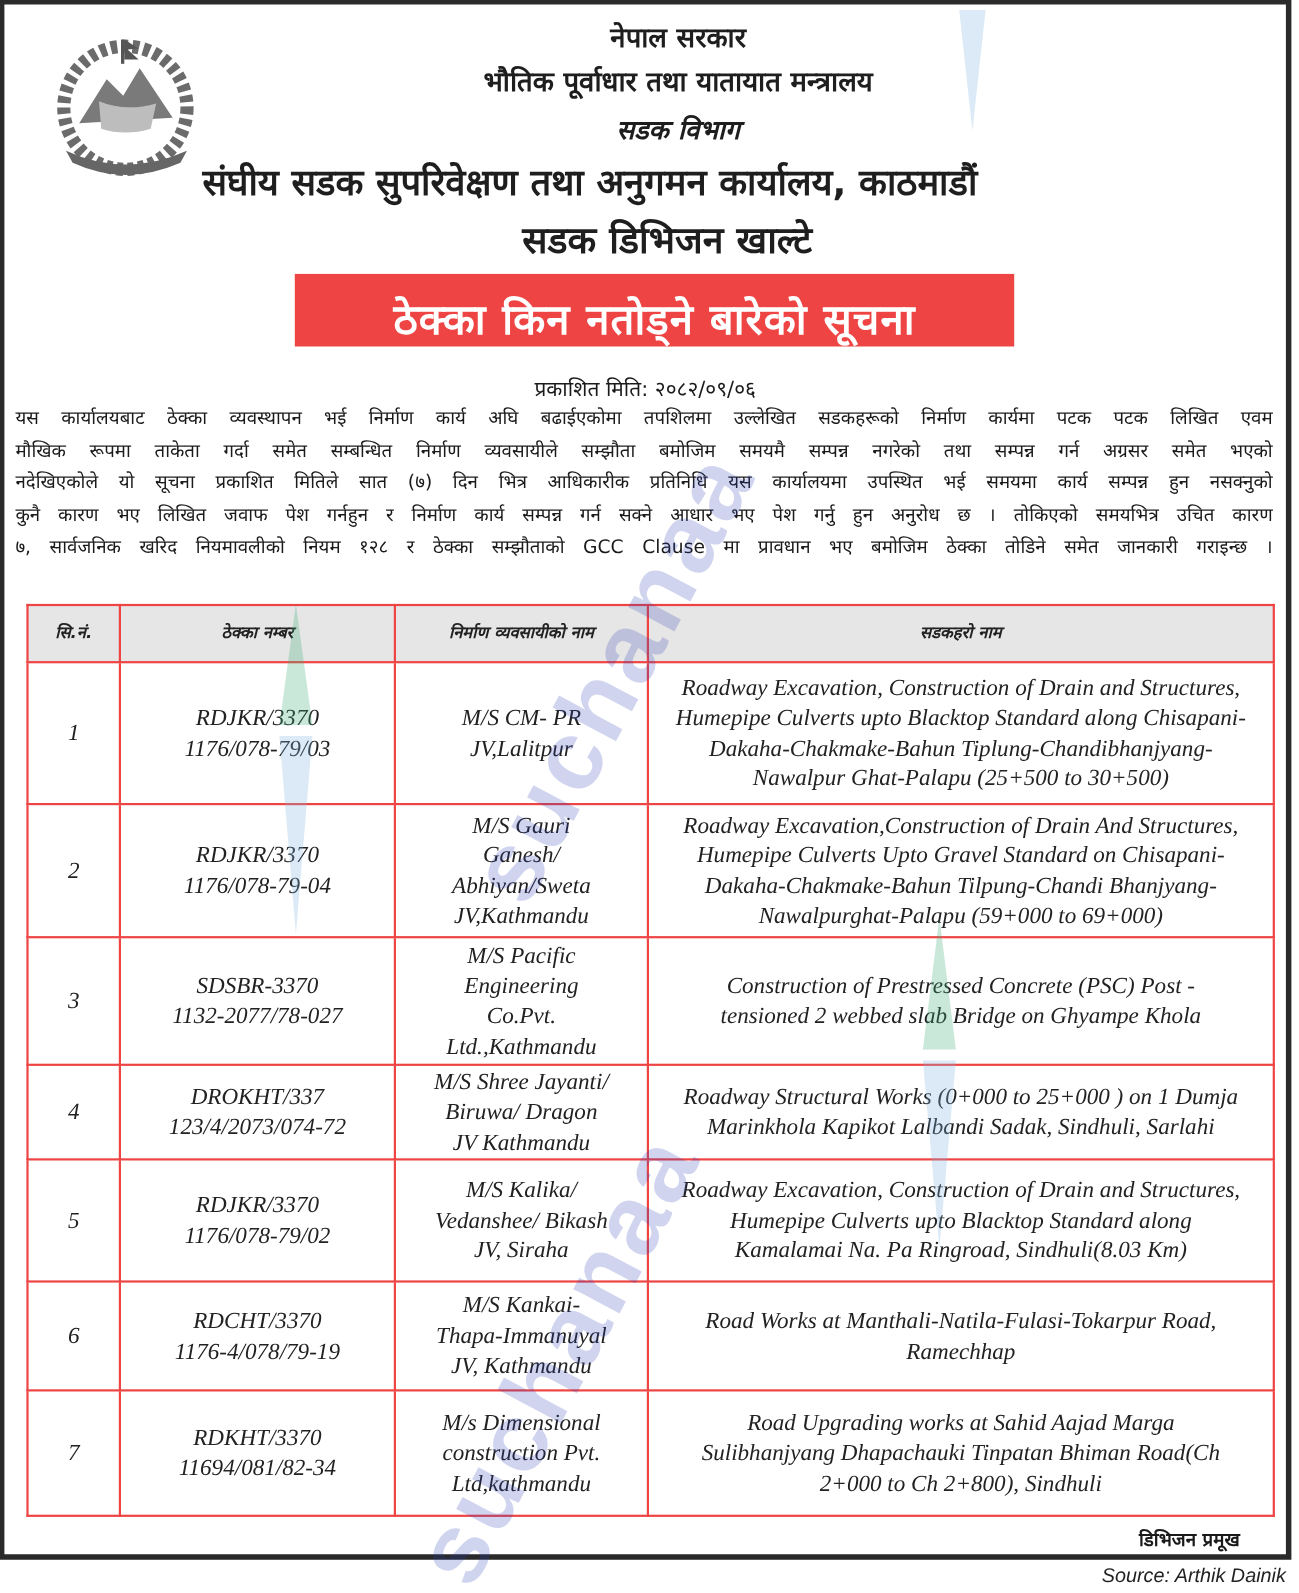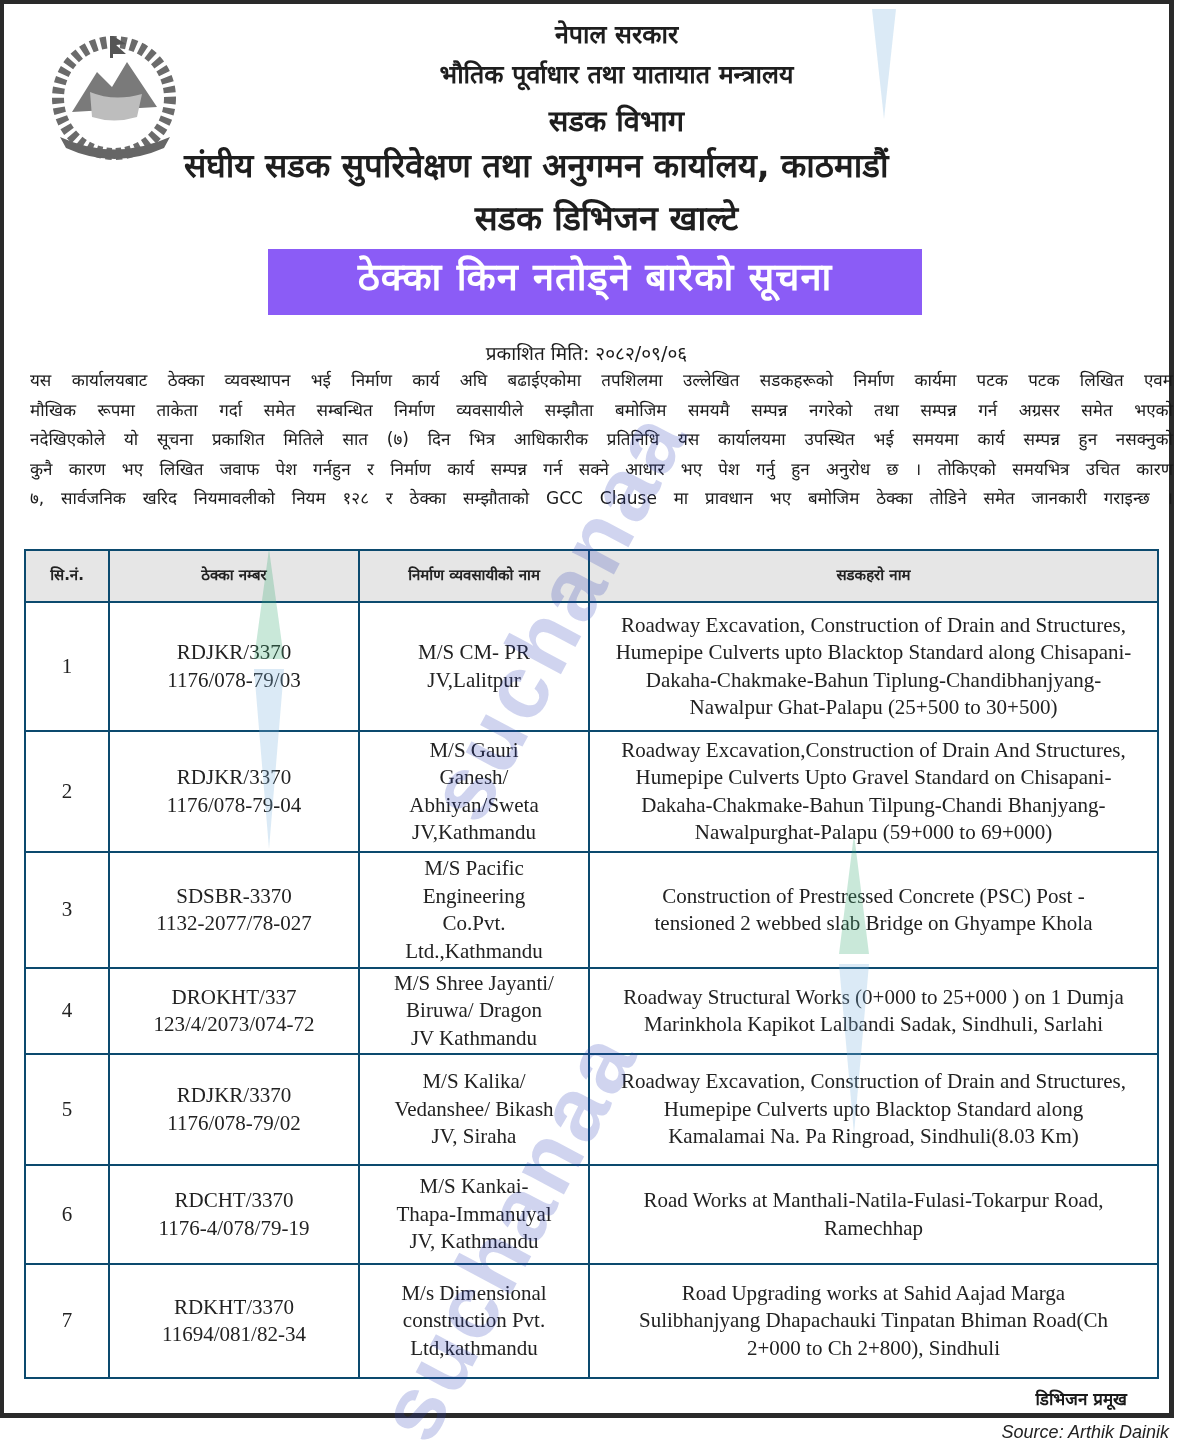--- a/index.html
+++ b/index.html
@@ -2,29 +2,29 @@
 <html><head>
   <meta charset="utf-8">
   <style>
     html, body { margin: 0; padding: 0; background: #ffffff; }
     body { width: 1181px; height: 1448px; position: relative; overflow: hidden; font-family: "DejaVu Sans", sans-serif; color: #1a1a1a; }
     .frame { position: absolute; left: 0; top: 0; width: 1174px; height: 1418px; border: 4px solid #2a2a2a; border-right-width: 5px; border-bottom-width: 5px; box-sizing: border-box; background: #fff; }
     .emblem { position: absolute; left: 38px; top: 28px; width: 145px; height: 135px; }
     .hdr { position: absolute; left: 0; right: 0; text-align: center; font-weight: bold; color: #1e1e1e; white-space: nowrap; }
     .h1 { top: 12px; font-size: 25px; left: 60px; }
     .h2 { top: 52px; font-size: 25px; left: 60px; }
-    .h3 { top: 96px; font-size: 29px; left: 60px; }
+    .h3 { top: 96px; font-size: 24px; left: 60px; font-style: italic; }
     .h4 { top: 138px; font-size: 33px; left: 180px; right: auto; }
     .h5 { top: 190px; font-size: 34px; left: 40px; }
-    .title-band { position: absolute; left: 264px; top: 245px; width: 654px; height: 66px; background: #8b5cf6; color: #fff; display: flex; align-items: flex-start; justify-content: center; font-size: 38px; font-weight: bold; letter-spacing: 1px; }
+    .title-band { position: absolute; left: 264px; top: 245px; width: 654px; height: 66px; background: #ef4444; color: #fff; display: flex; align-items: flex-end; justify-content: center; font-size: 38px; font-weight: bold; letter-spacing: 1px; }
     .pubdate { position: absolute; left: 0; right: 0; top: 336px; text-align: center; font-size: 19px; }
-    .para { position: absolute; left: 26px; top: 362px; width: 1143px; font-size: 17px; line-height: 29.5px; text-align: justify; text-align-last: justify; }
+    .para { position: absolute; left: 10px; top: 362px; width: 1143px; font-size: 17px; line-height: 29.5px; text-align: justify; text-align-last: justify; }
     .para span.ln { display: block; text-align: justify; text-align-last: justify; }
     table.notice { position: absolute; left: 20px; top: 545px; width: 1135px; border-collapse: collapse; font-family: "Liberation Serif", serif; font-size: 21px; color: #222; }
-    table.notice th, table.notice td { border: 2px solid #0c4a6e; text-align: center; vertical-align: middle; padding: 0 6px; line-height: 27.5px; }
+    table.notice th, table.notice td { border: 2px solid #ef4444; text-align: center; vertical-align: middle; padding: 0 6px; line-height: 27.5px; font-style: italic; }
     table.notice th { background: #e6e6e6; font-family: "DejaVu Sans", sans-serif; font-size: 15px; font-weight: bold; height: 50px; color: #222; }
     .c-sn { width: 70px; } .c-no { width: 236px; } .c-co { width: 216px; }
     .r1 { height: 129px; } .r2 { height: 121px; } .r3 { height: 116px; } .r4 { height: 86px; } .r5 { height: 111px; } .r6 { height: 99px; } .r7 { height: 114px; }
     .sig { position: absolute; right: 42px; top: 1383px; font-size: 17px; font-weight: bold; }
     .source { position: absolute; right: 12px; top: 1422px; font-family: "Liberation Sans", sans-serif; font-style: italic; font-size: 18px; color: #222; }
     .wm { position: absolute; pointer-events: none; opacity: 0.28; }
     .wm-text { position: absolute; font-family: "Liberation Sans", sans-serif; font-weight: bold; font-size: 90px; color: #2c3fb8; transform: rotate(-62deg); opacity: 0.22; pointer-events: none; letter-spacing: 4px; }
   </style>
 </head>
 <body>

